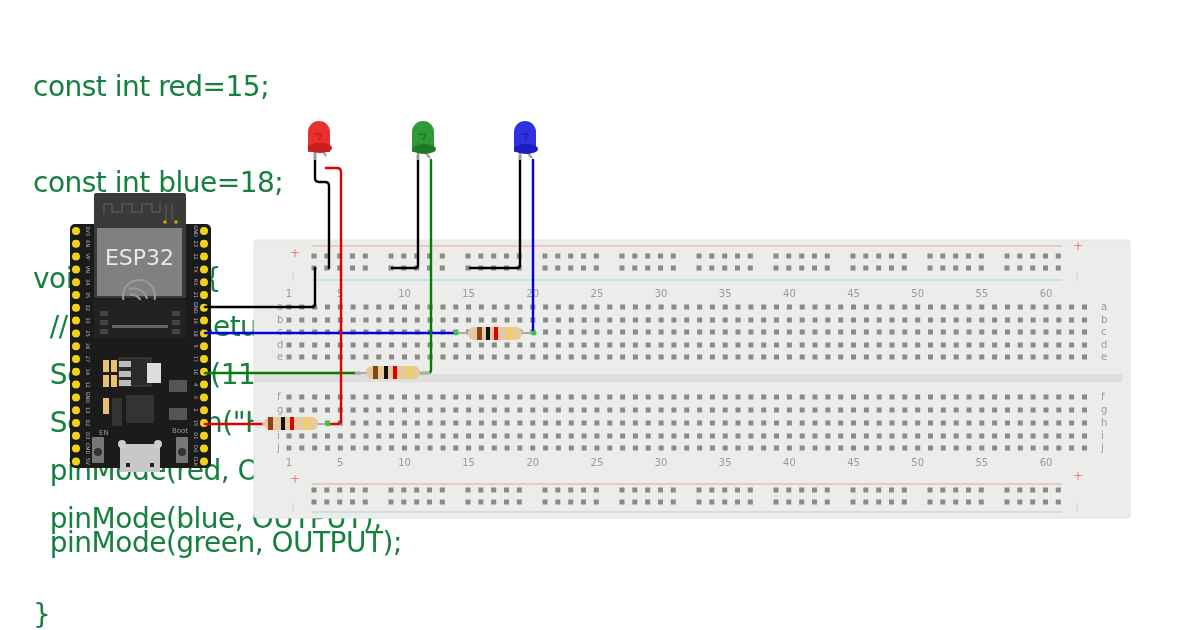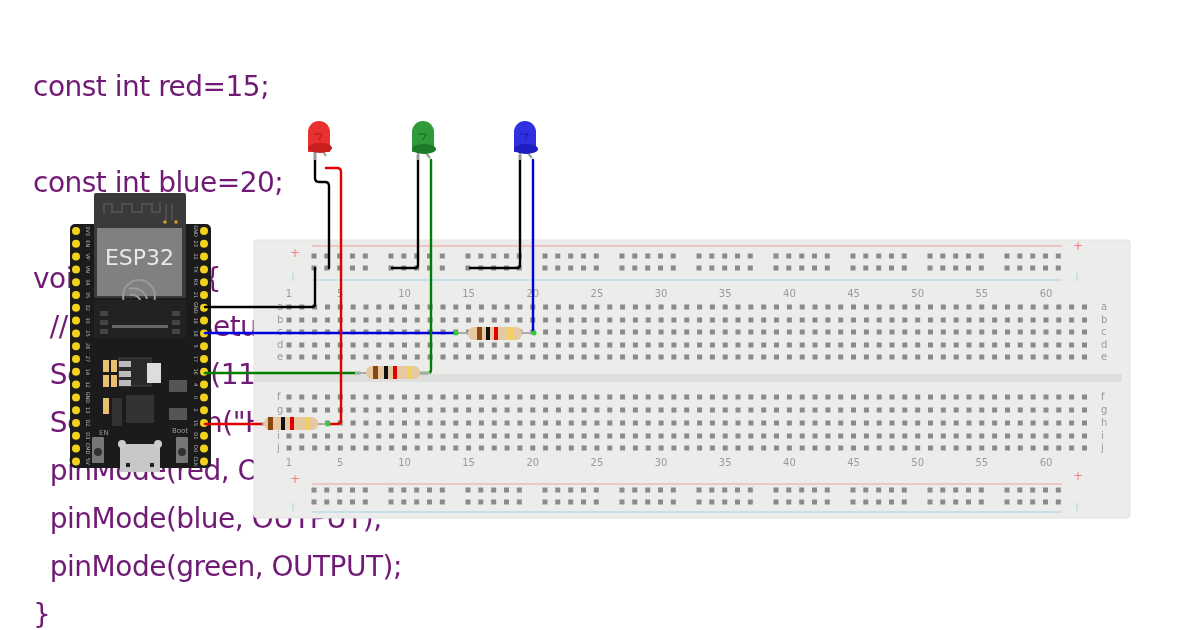--- a/index.html
+++ b/index.html
@@ -1,35 +1,35 @@
 <!DOCTYPE html>
 <html><head>
 <meta charset="utf-8">
 <style>
   html, body { margin:0; padding:0; }
   body { width:1200px; height:630px; background:#ffffff; position:relative; overflow:hidden; font-family:"DejaVu Sans", sans-serif; }
   .code { position:absolute; left:0; top:0; width:1200px; height:630px; }
-  .code-line { position:absolute; left:33px; font-family:"DejaVu Sans", sans-serif; font-size:28px; color:#701a75; white-space:pre; letter-spacing:-0.5px; }
+  .code-line { position:absolute; left:33px; font-family:"DejaVu Sans", sans-serif; font-size:28px; color:#15803d; white-space:pre; letter-spacing:-0.5px; }
   svg.scene { position:absolute; left:0; top:0; }
   .lbl { font-family:"DejaVu Sans", sans-serif; fill:#9a9a9a; font-size:10px; }
   .pin-lbl { font-family:"DejaVu Sans", sans-serif; fill:#bdbdbd; font-size:5px; }
 </style>
 </head>
 <body>
 
 <div class="code">
   <div class="code-line" style="top:70px">const int red=15;</div>
-  <div class="code-line" style="top:166px">const int blue=20;</div>
+  <div class="code-line" style="top:166px">const int blue=18;</div>
   <div class="code-line" style="top:262px">void setup() {</div>
   <div class="code-line" style="top:310px">  // put your setup code here</div>
   <div class="code-line" style="top:358px">  Serial.begin(115200);</div>
   <div class="code-line" style="top:406px">  Serial.println("Hello");</div>
   <div class="code-line" style="top:454px">  pinMode(red, OUTPUT);</div>
   <div class="code-line" style="top:502px">  pinMode(blue, OUTPUT);</div>
-  <div class="code-line" style="top:550px">  pinMode(green, OUTPUT);</div>
+  <div class="code-line" style="top:526px">  pinMode(green, OUTPUT);</div>
   <div class="code-line" style="top:598px">}</div>
 </div>
 
 <svg class="scene" width="1200" height="630" viewBox="0 0 1200 630" xmlns="http://www.w3.org/2000/svg">
 
   <g>
     <rect x="254" y="240" width="876" height="278" rx="3" fill="#ececea" stroke="#e2e2e0"></rect>
     <rect x="254" y="374" width="868" height="8" fill="#dededc"></rect>
 
     <line x1="312" y1="246" x2="1062" y2="246" stroke="#f0a0a0" stroke-width="1"></line>

